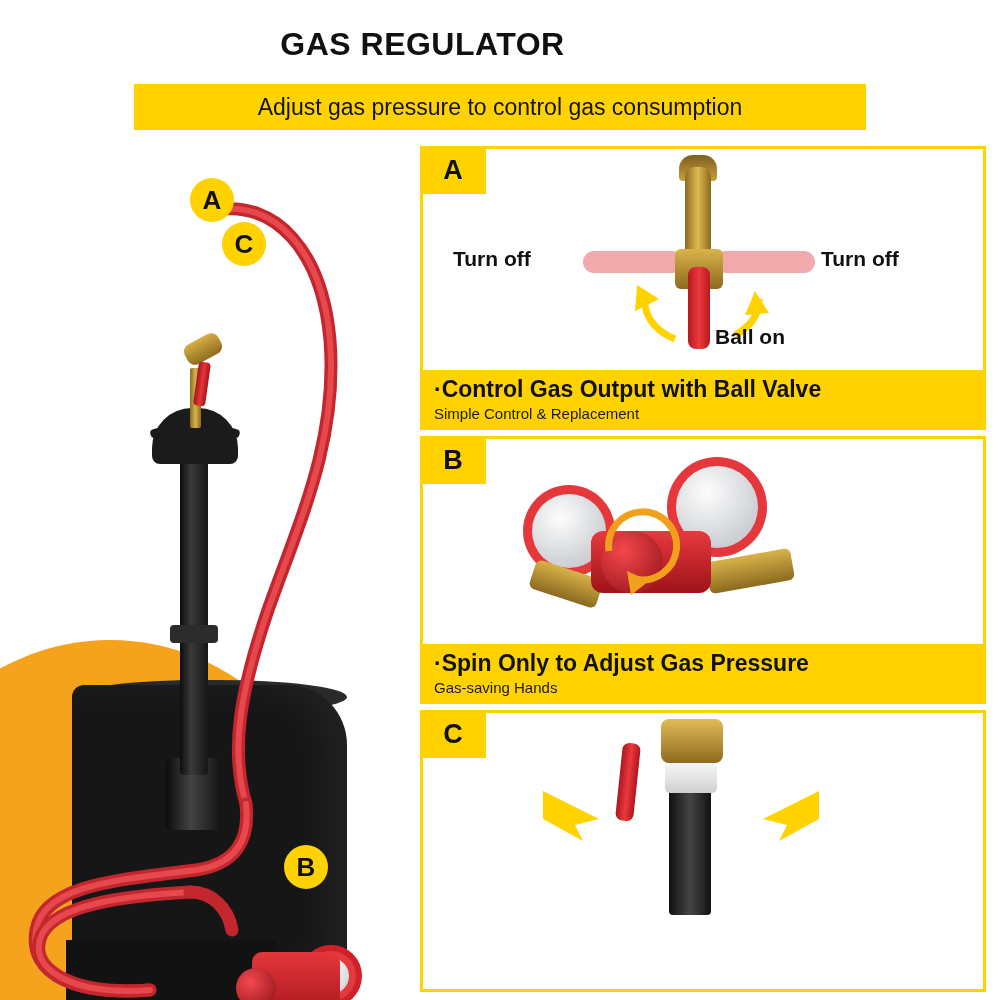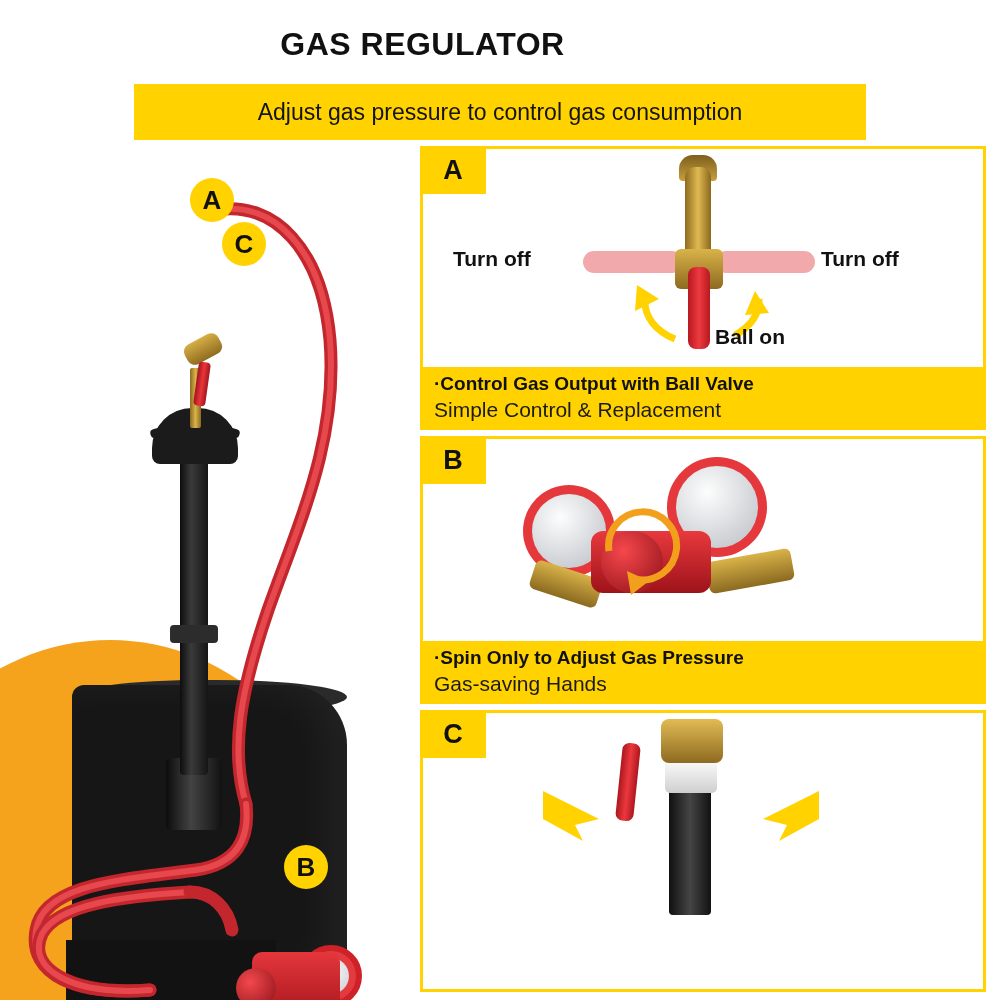--- a/index.html
+++ b/index.html
@@ -25,21 +25,21 @@
     font-size: 32px;
     font-weight: bold;
     letter-spacing: 0.5px;
     color: #111111;
   }
   #subtitle-banner {
     position: absolute;
     top: 84px;
     left: 134px;
     width: 732px;
-    height: 56px;
+    height: 46px;
     background: #ffd200;
     display: flex;
     align-items: center;
     justify-content: center;
   }
   #subtitle-banner .txt {
     font-size: 23px;
     color: #141414;
     font-weight: 400;
   }
@@ -275,27 +275,27 @@
   .panel-caption {
     position: absolute;
     left: -3px;
     right: -3px;
     bottom: -3px;
     background: #ffd200;
     padding: 6px 10px 8px 14px;
     box-sizing: border-box;
   }
   .cap-main {
-    font-size: 19px;
+    font-size: 23px;
     font-weight: bold;
     color: #111111;
     line-height: 1.15;
   }
   .cap-sub {
-    font-size: 21px;
+    font-size: 15px;
     font-weight: normal;
     color: #1b1b1b;
     margin-top: 3px;
   }
 
   #panel-a { left: 420px; top: 146px; width: 566px; height: 284px; }
   #panel-b { left: 420px; top: 436px; width: 566px; height: 268px; }
   #panel-c { left: 420px; top: 710px; width: 566px; height: 282px; }
 
   .panel-art {

